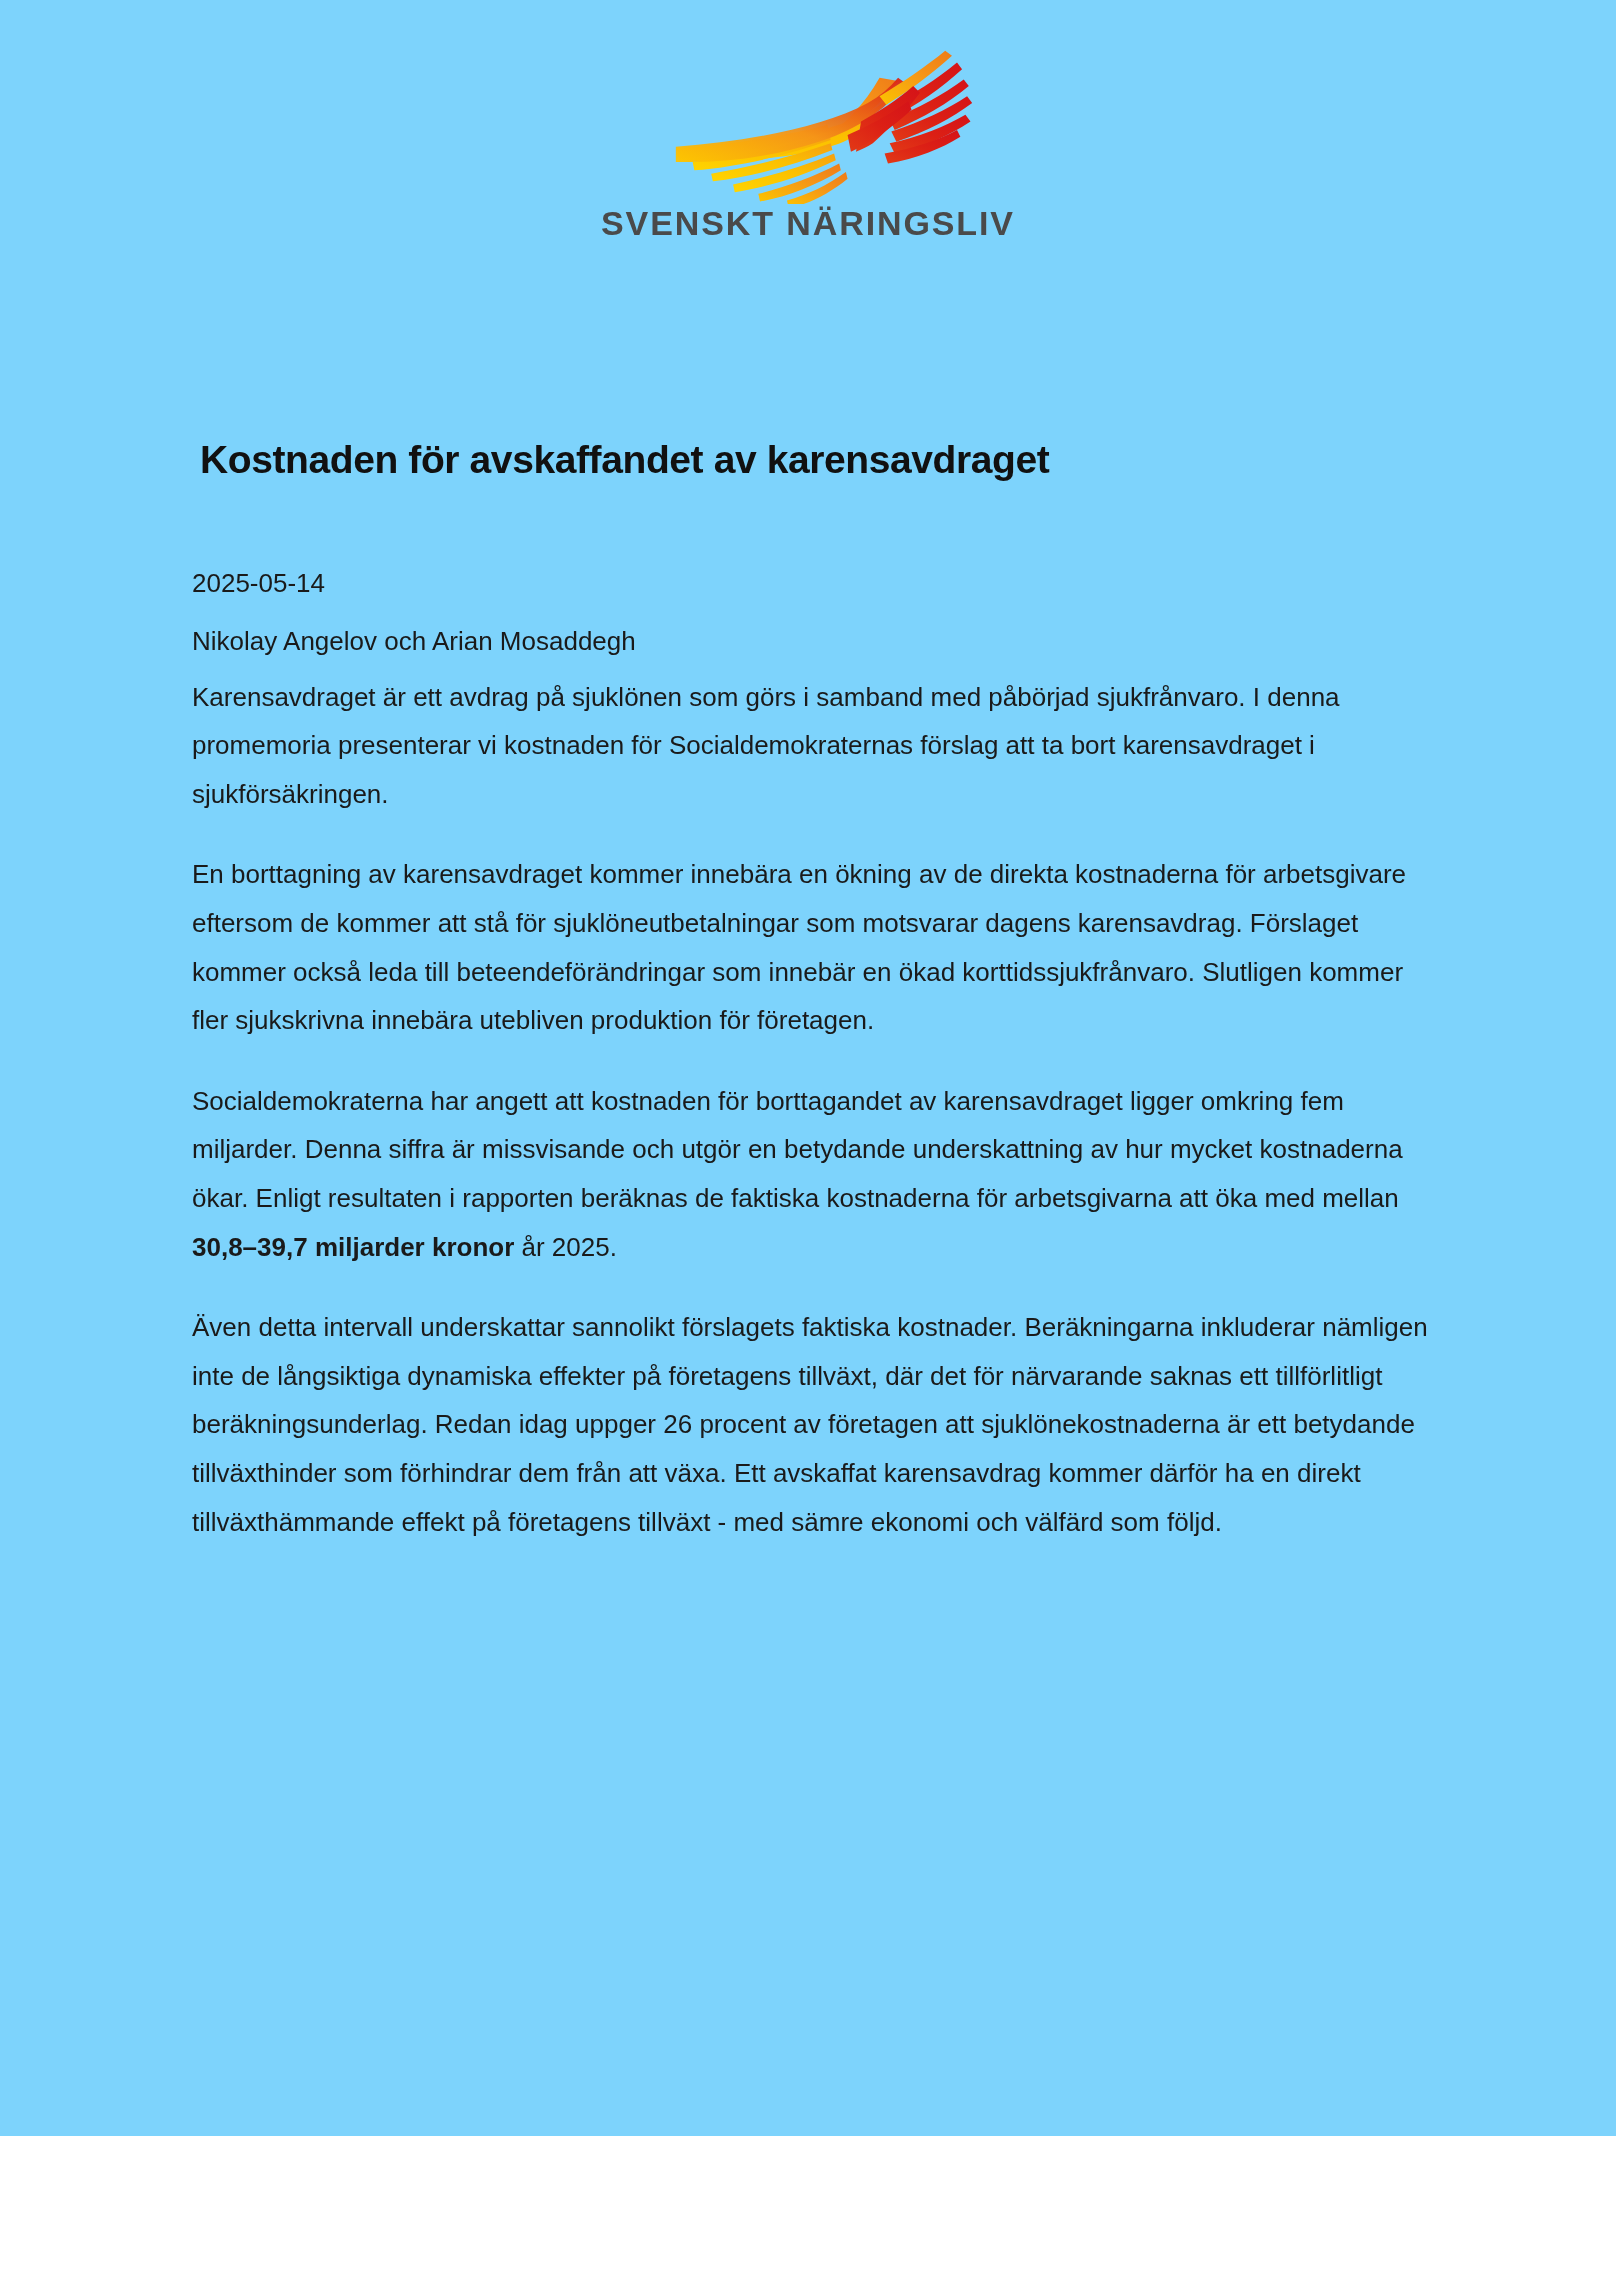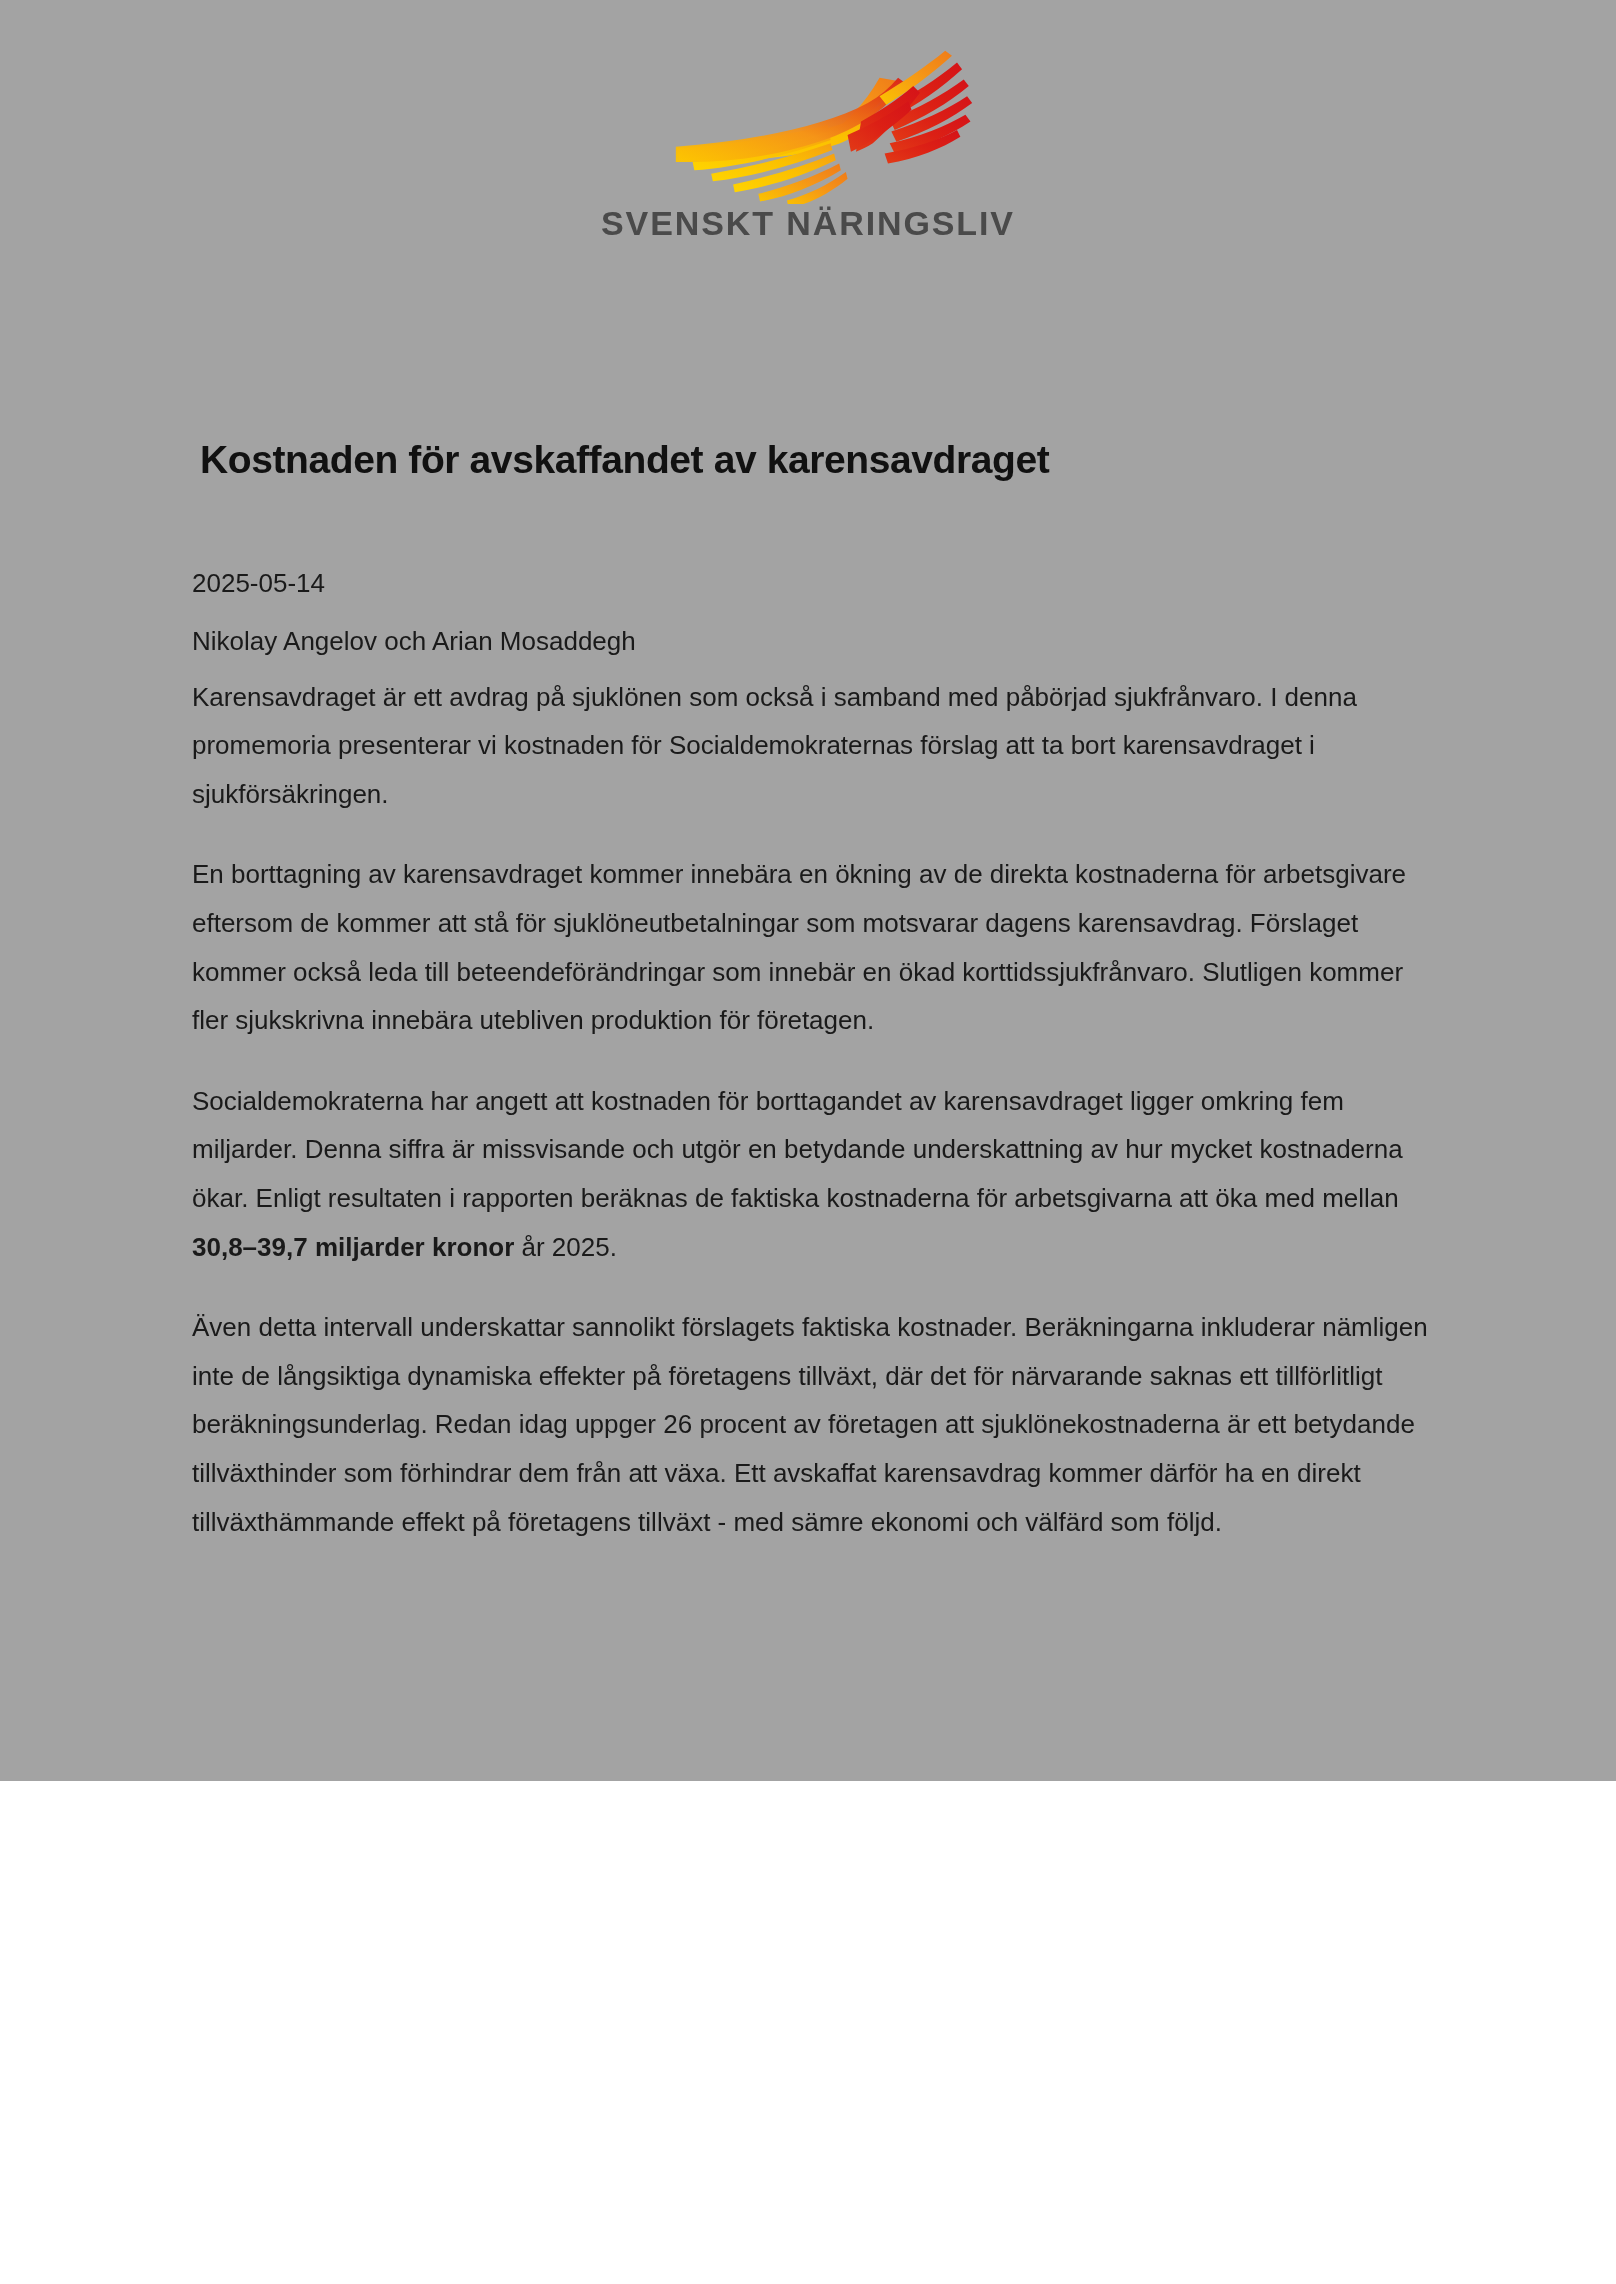--- a/index.html
+++ b/index.html
@@ -11,22 +11,22 @@
     width: 1616px;
     height: 2284px;
     font-family: "Liberation Sans", sans-serif;
     color: #1a1a1a;
     position: relative;
     overflow: hidden;
   }
 
   .page {
     width: 1616px;
-    height: 1781px;
-    background: #a3a3a3;
+    height: 2136px;
+    background: #7dd3fc;
     position: relative;
     box-sizing: border-box;
   }
 
   
   .logo-block {
     position: absolute;
     top: 44px;
     left: 0;
     width: 1616px;
@@ -166,21 +166,21 @@
   <div class="doc">
 
     <h1 class="doc-title">Kostnaden för avskaffandet av karensavdraget</h1>
 
     <div class="meta">
       <p class="meta-date">2025-05-14</p>
       <p class="meta-authors">Nikolay Angelov och Arian Mosaddegh</p>
     </div>
 
 
-    <p class="para">Karensavdraget är ett avdrag på sjuklönen som också i samband med påbörjad sjukfrånvaro. I denna promemoria presenterar vi kostnaden för Socialdemokraternas förslag att ta bort karensavdraget i sjukförsäkringen.</p>
+    <p class="para">Karensavdraget är ett avdrag på sjuklönen som görs i samband med påbörjad sjukfrånvaro. I denna promemoria presenterar vi kostnaden för Socialdemokraternas förslag att ta bort karensavdraget i sjukförsäkringen.</p>
 
     <p class="para">En borttagning av karensavdraget kommer innebära en ökning av de direkta kostnaderna för arbetsgivare eftersom de kommer att stå för sjuklöneutbetalningar som motsvarar dagens karensavdrag. Förslaget kommer också leda till beteendeförändringar som innebär en ökad korttidssjukfrånvaro. Slutligen kommer fler sjukskrivna innebära utebliven produktion för företagen.</p>
 
     <p class="para"><span>Socialdemokraterna har angett att kostnaden för borttagandet av karensavdraget ligger omkring fem miljarder. Denna siffra är missvisande och utgör en betydande underskattning av hur mycket kostnaderna ökar. Enligt resultaten i rapporten beräknas de faktiska kostnaderna för arbetsgivarna att öka med mellan </span><b>30,8–39,7 miljarder kronor</b><span> år 2025.</span></p>
 
     <p class="para">Även detta intervall underskattar sannolikt förslagets faktiska kostnader. Beräkningarna inkluderar nämligen inte de långsiktiga dynamiska effekter på företagens tillväxt, där det för närvarande saknas ett tillförlitligt beräkningsunderlag. Redan idag uppger 26 procent av företagen att sjuklönekostnaderna är ett betydande tillväxthinder som förhindrar dem från att växa. Ett avskaffat karensavdrag kommer därför ha en direkt tillväxthämmande effekt på företagens tillväxt - med sämre ekonomi och välfärd som följd.</p>
 
   </div>
 
 </div>

